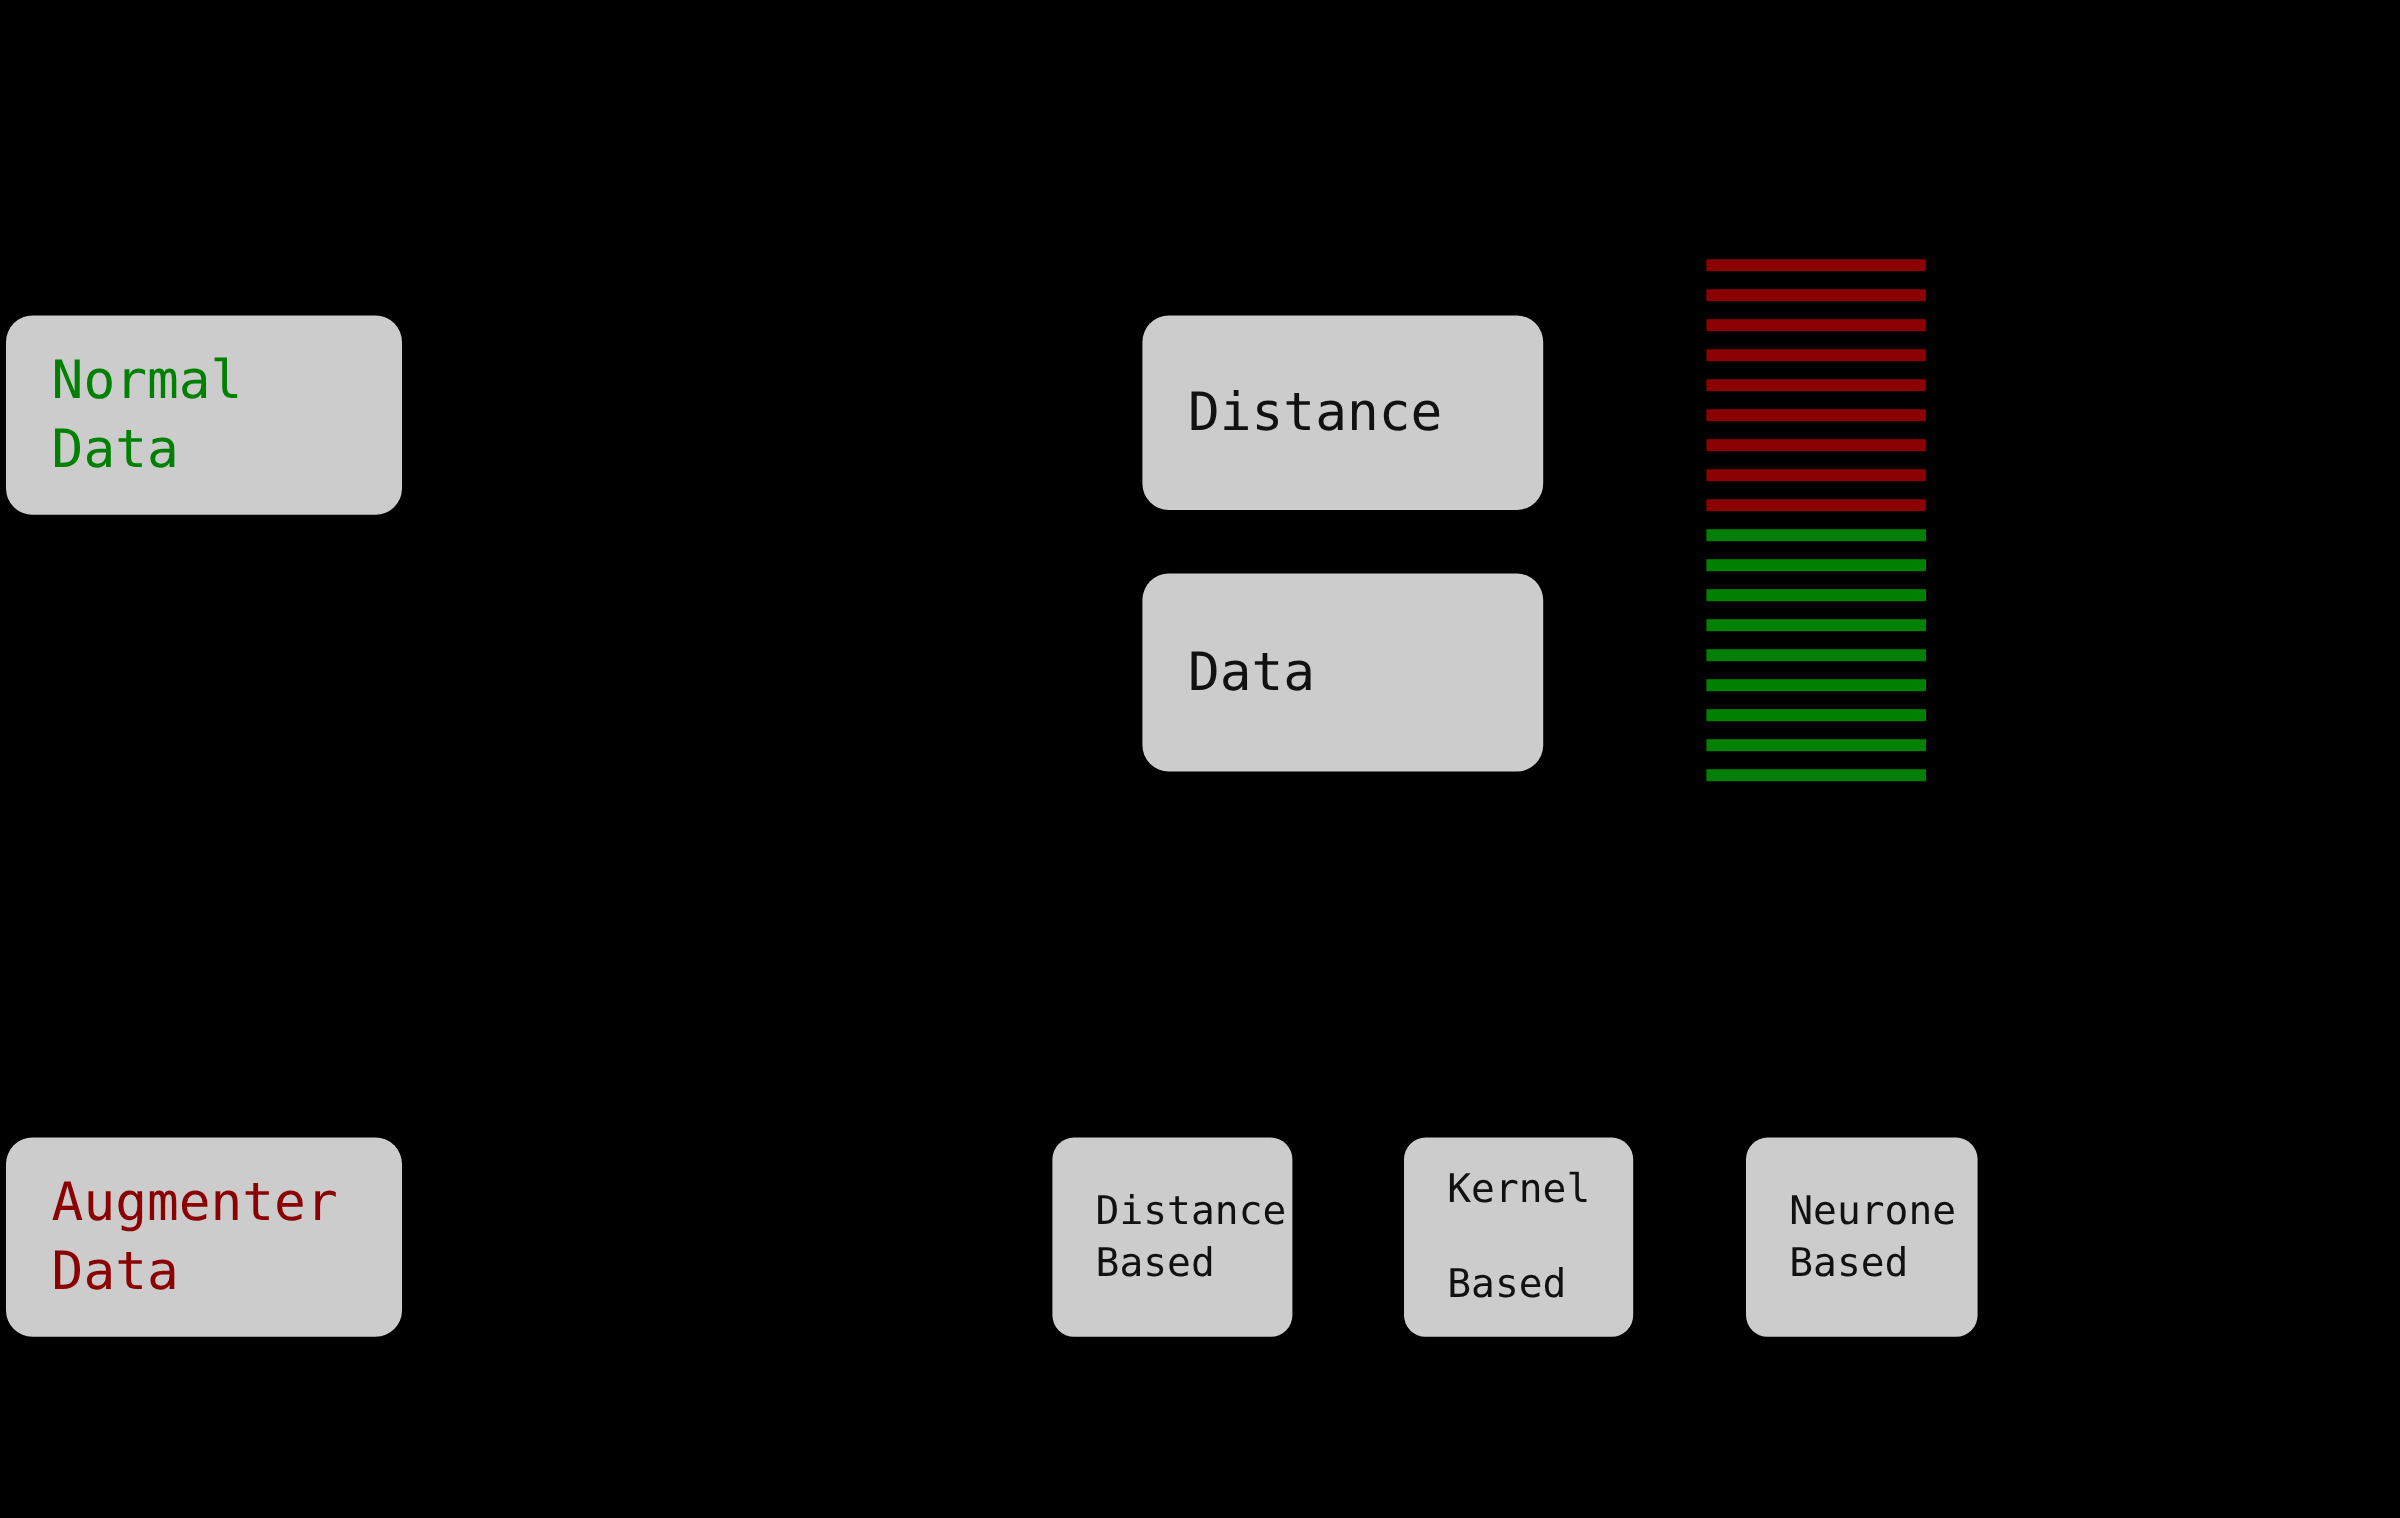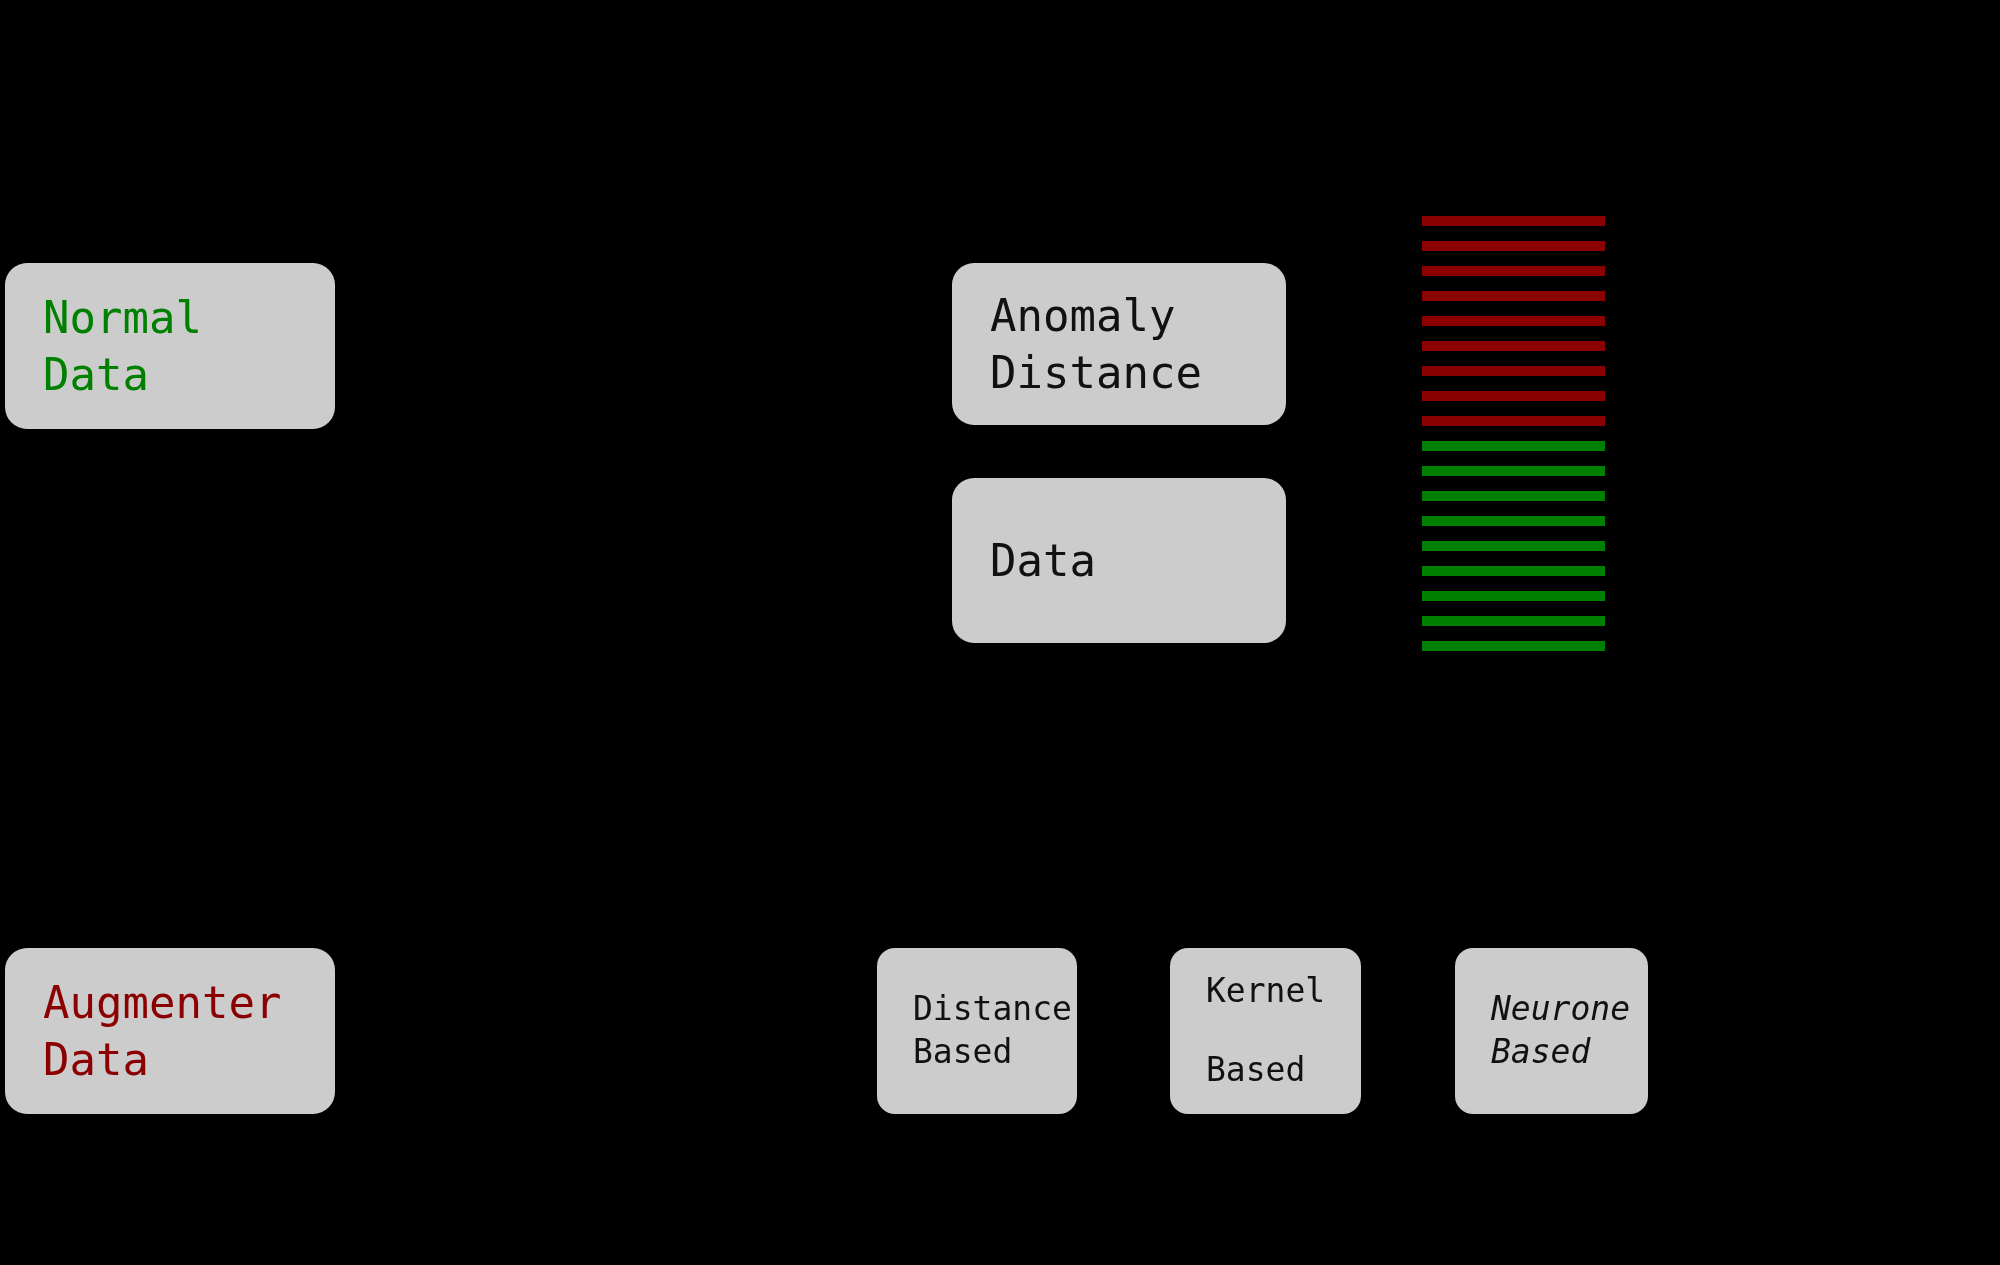--- a/index.html
+++ b/index.html
@@ -62,21 +62,21 @@
   .txt-red    { color: #8b0000; }
   .txt-black  { color: #111111; }
 
   
   #node-normal-data    { left: 5px;   top: 263px; width: 330px; height: 166px; }
   #node-abnormal-data  { left: 5px;   top: 948px; width: 330px; height: 166px; }
   #node-anomaly-gen    { left: 952px; top: 263px; width: 334px; height: 162px; }
   #node-data-augmenter { left: 952px; top: 478px; width: 334px; height: 165px; }
   #node-distance-based { left: 877px; top: 948px; width: 200px; height: 166px; }
   #node-kernel-based   { left: 1170px; top: 948px; width: 191px; height: 166px; gap: 36px; }
-  #node-neurone-based  { left: 1455px; top: 948px; width: 193px; height: 166px; font-style: italic; }
+  #node-neurone-based  { left: 1455px; top: 948px; width: 193px; height: 166px; }
 
   
   #stripe-stack {
     position: absolute;
     left: 1422px;
     top: 216px;
     width: 183px;
     height: 470px;
   }
   .stripe {
@@ -97,21 +97,20 @@
     <div class="line txt-green">Normal</div>
     <div class="line txt-green">Data</div>
   </div>
 
   <div class="node node-lg" id="node-abnormal-data">
     <div class="line txt-red">Augmenter</div>
     <div class="line txt-red">Data</div>
   </div>
 
   <div class="node node-lg" id="node-anomaly-gen">
-    <div class="line txt-black">Anomaly</div>
     <div class="line txt-black">Distance</div>
   </div>
 
   <div class="node node-lg" id="node-data-augmenter">
     <div class="line txt-black">Data</div>
   </div>
 
   <div class="node node-sm" id="node-distance-based">
     <div class="line txt-black">Distance</div>
     <div class="line txt-black">Based</div>

